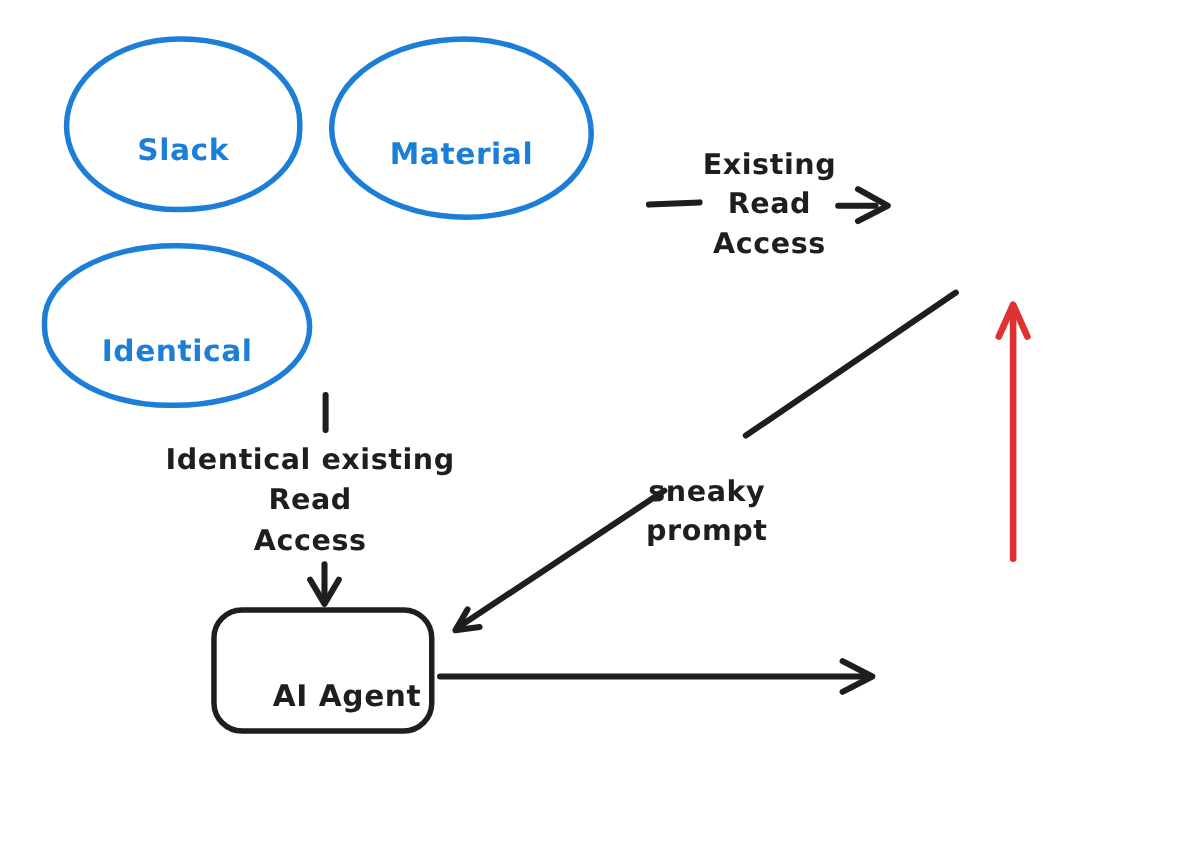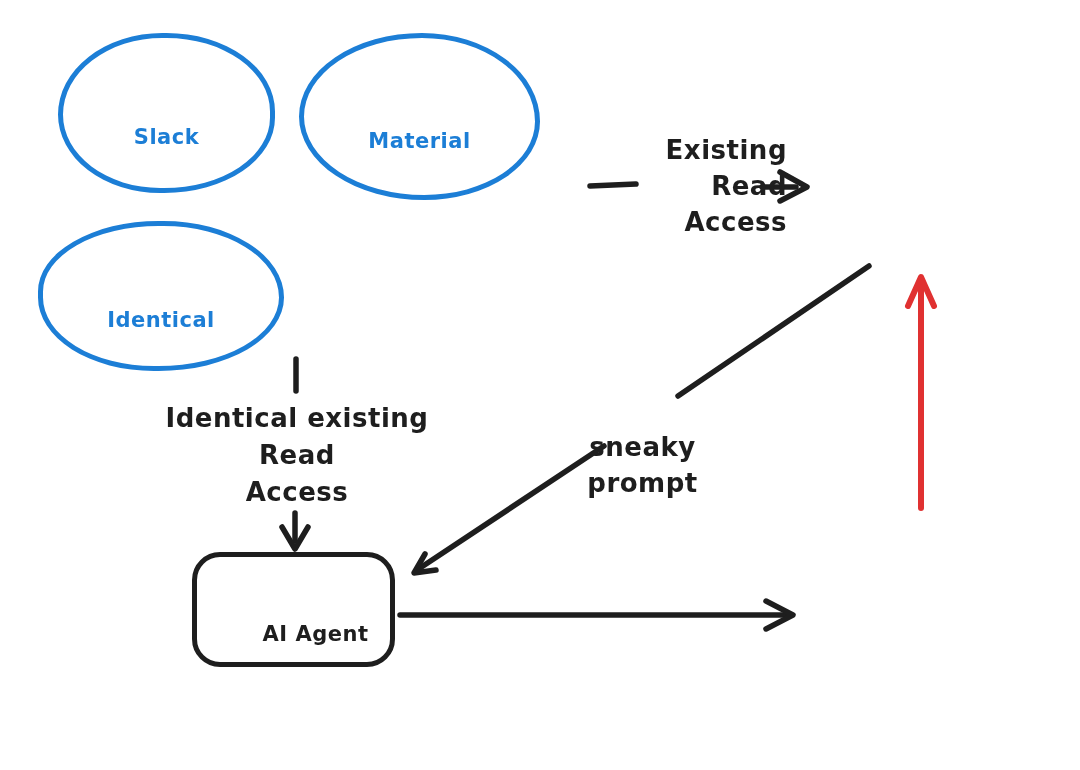--- a/index.html
+++ b/index.html
@@ -18,21 +18,21 @@
   .node {
     position: absolute;
     box-sizing: border-box;
     display: flex;
     align-items: center;
     justify-content: center;
     text-align: center;
     background: transparent;
   }
   .node .label {
-    font-size: 21px;
+    font-size: 27px;
     font-weight: 600;
     letter-spacing: 0.5px;
     white-space: pre-line;
     line-height: 36px;
     margin-top: 48px;
   }
   .ellipse-blue {
     border: 5px solid var(--blue, #1c7ed6);
     color: var(--blue, #1c7ed6);
   }
@@ -113,23 +113,23 @@
     <span class="label">Identical</span>
   </div>
 
 
 
   <div class="node rect-black" style="left:192px; top:552px; width:203px; height:115px;padding-left:44px;">
     <span class="label">AI Agent</span>
   </div>
 
 
-  <div class="edge-label" style="left:612px; top:132px; width:175px;text-align:right;">Existing
+  <div class="edge-label" style="left:612px; top:132px; width:175px;">Existing
 Read
 Access</div>
 
-  <div class="edge-label" style="left:147px; top:400px; width:300px; line-height:37px;">Identical existing
+  <div class="edge-label" style="left:132px; top:400px; width:300px; line-height:37px;">Identical existing
 Read
 Access</div>
 
   <div class="edge-label" style="left:530px; top:429px; width:225px;">sneaky prompt</div>
 
 </div>
 
 </body></html>

